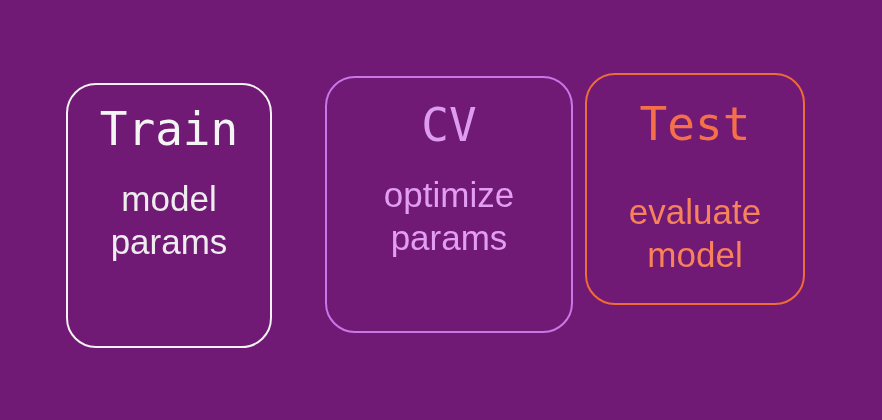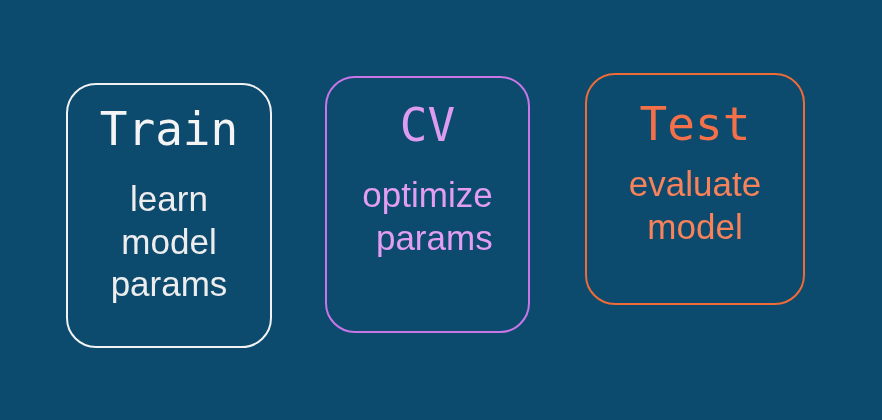--- a/index.html
+++ b/index.html
@@ -10,21 +10,21 @@
   body {
     width: 882px;
     height: 420px;
     overflow: hidden;
     font-family: "Liberation Sans", sans-serif;
   }
   .canvas {
     position: relative;
     width: 882px;
     height: 420px;
-    background: #0c4a6e;
+    background: #701a75;
   }
   .card {
     position: absolute;
     box-sizing: border-box;
     border-style: solid;
     border-width: 2px;
     border-radius: 30px;
     background: transparent;
     display: flex;
     flex-direction: column;
@@ -64,64 +64,62 @@
   #card-train .card-body {
     color: #ededed;
     font-size: 35px;
     margin-top: 26px;
   }
 
   
   #card-cv {
     left: 325px;
     top: 76px;
-    width: 205px;
+    width: 248px;
     height: 257px;
     border-color: #c977e8;
   }
   #card-cv .card-title {
     color: #dd9cf0;
     font-size: 46px;
     margin-top: 24px;
   }
   #card-cv .card-body {
     color: #e39df2;
     font-size: 35px;
     margin-top: 26px;
-    text-align: right;
   }
 
   
   #card-test {
     left: 585px;
     top: 73px;
     width: 220px;
     height: 232px;
     border-color: #ef6c36;
   }
   #card-test .card-title {
     color: #f47048;
     font-size: 46px;
     margin-top: 26px;
   }
   #card-test .card-body {
     color: #f8825a;
     font-size: 35px;
-    margin-top: 16px;
+    margin-top: 44px;
   }
 </style>
 </head>
 <body>
 
 <div class="canvas">
 
   <div class="card" id="card-train">
     <div class="card-title">Train</div>
     <div class="card-body">
-      <span class="line">learn</span>
       <span class="line">model</span>
       <span class="line">params</span>
     </div>
   </div>
 
   <div class="card" id="card-cv">
     <div class="card-title">CV</div>
     <div class="card-body">
       <span class="line">optimize</span>
       <span class="line">params</span>

